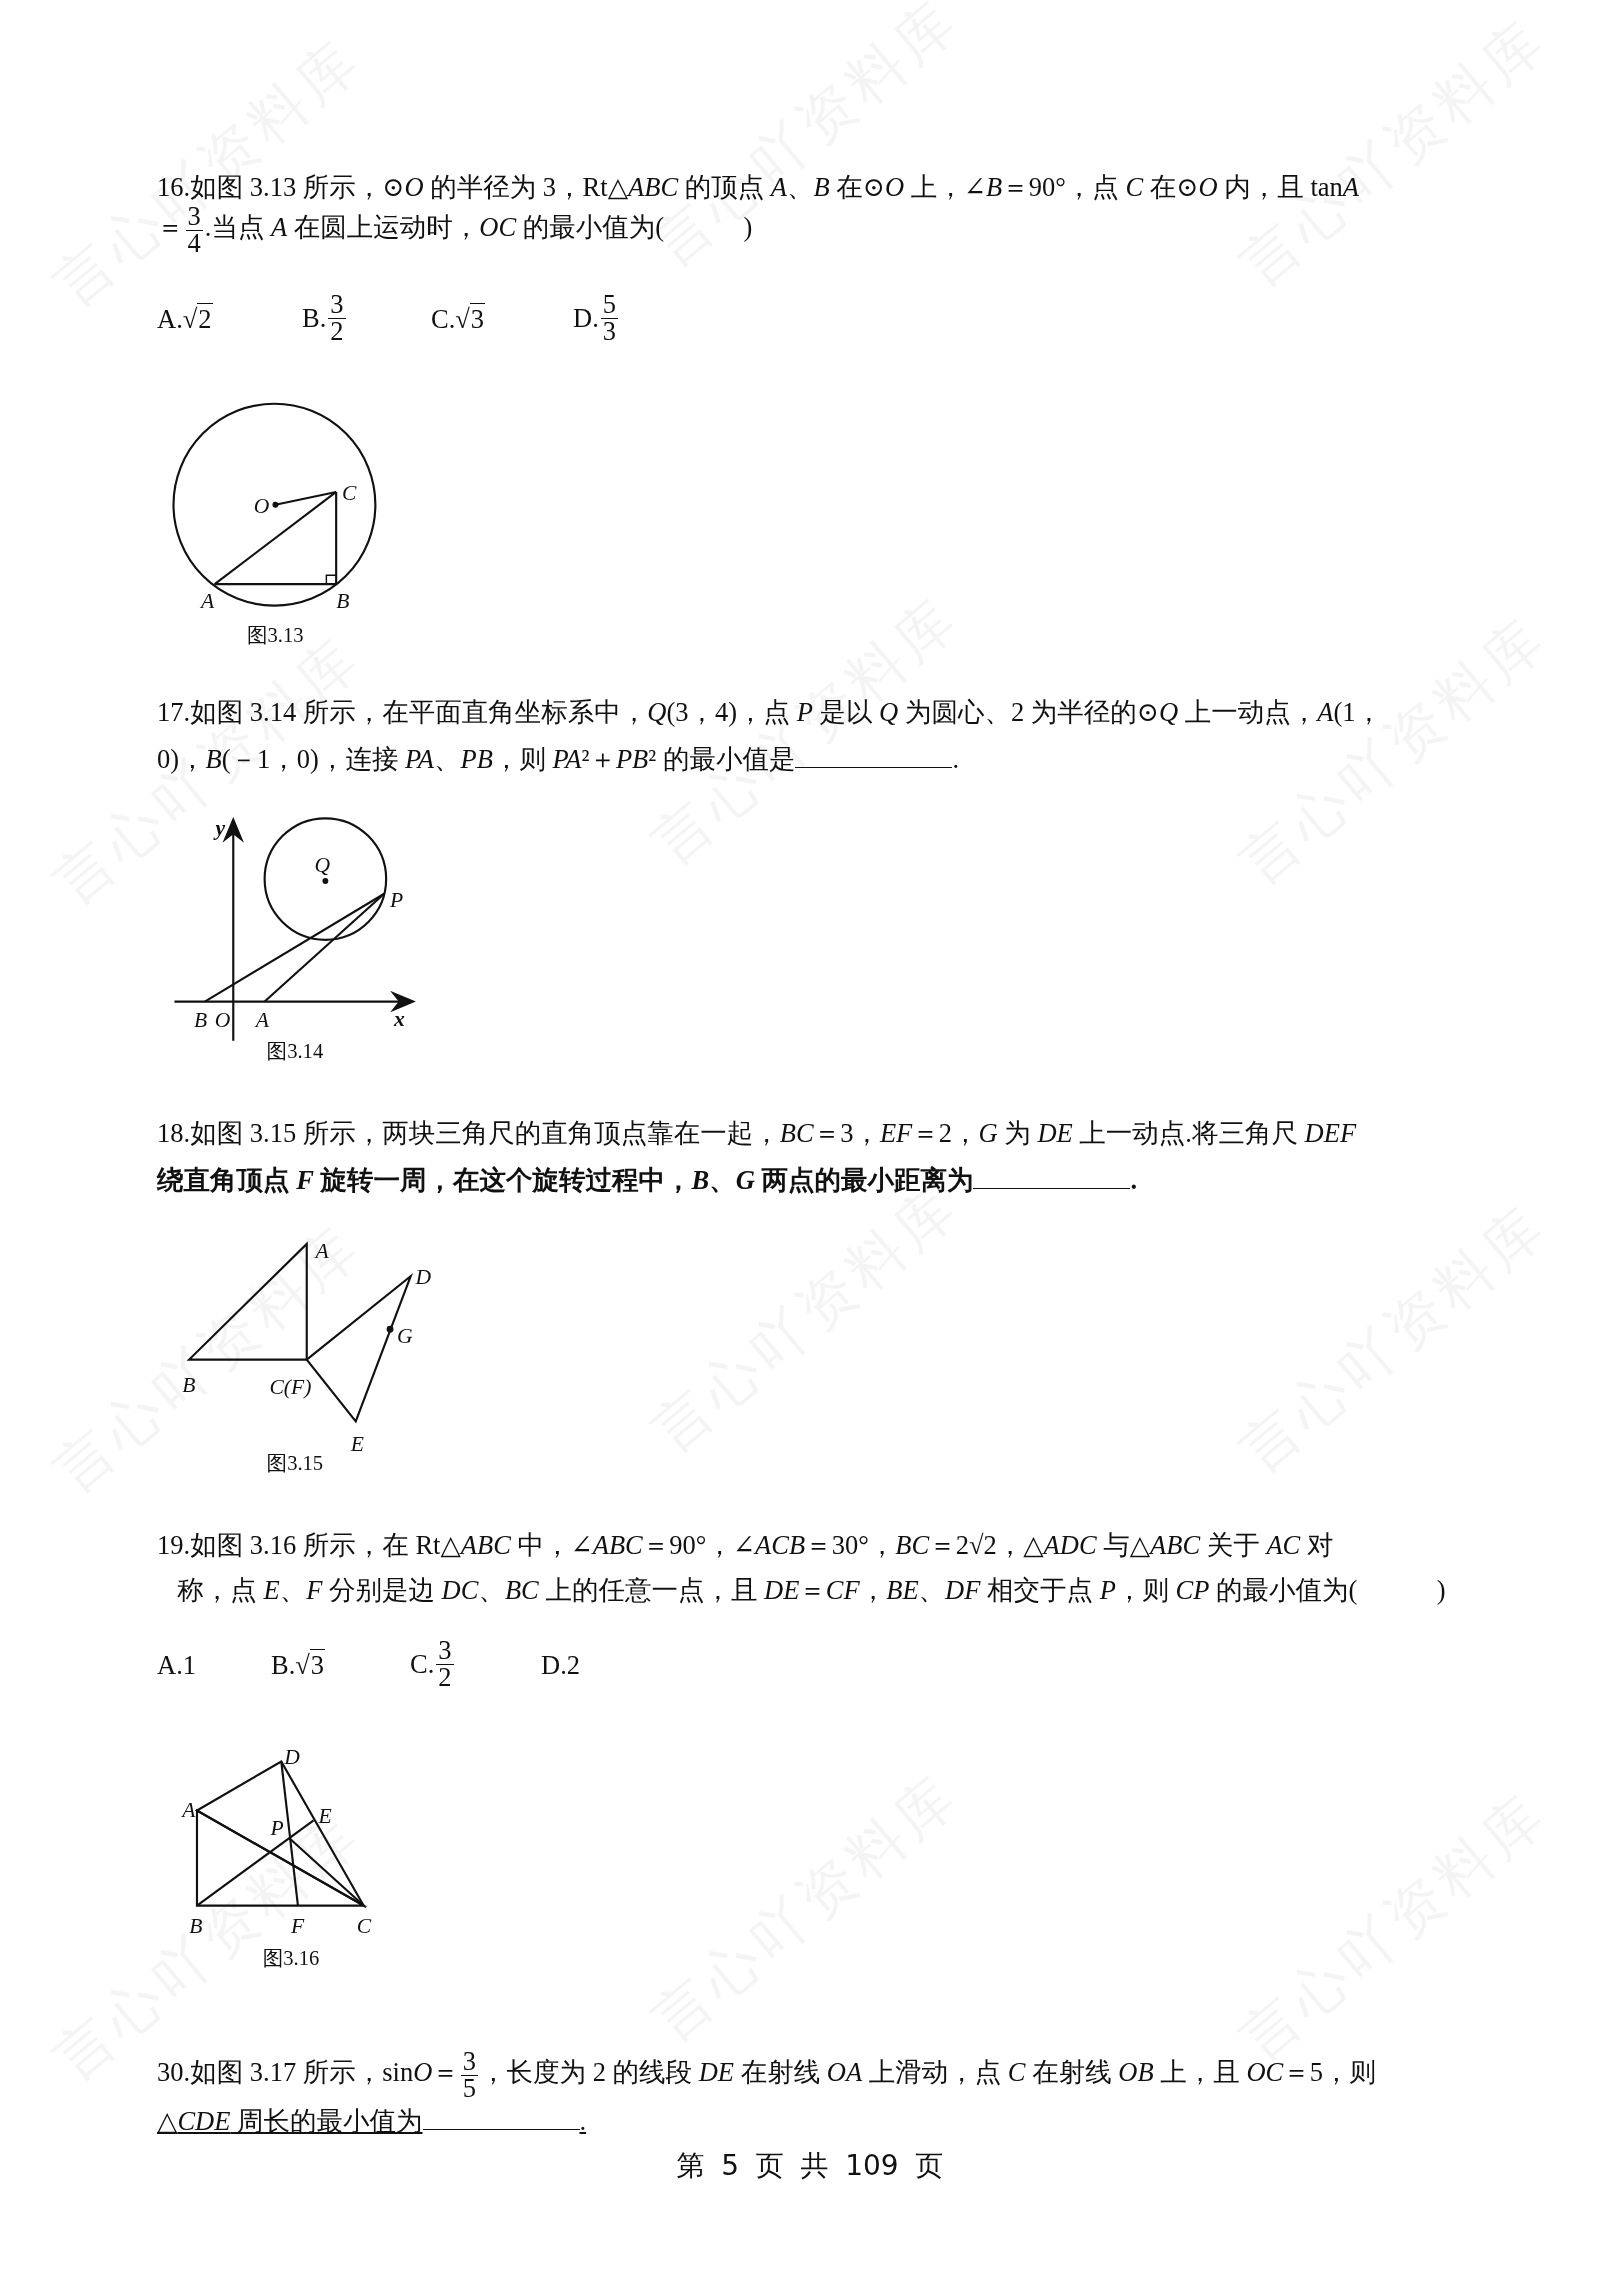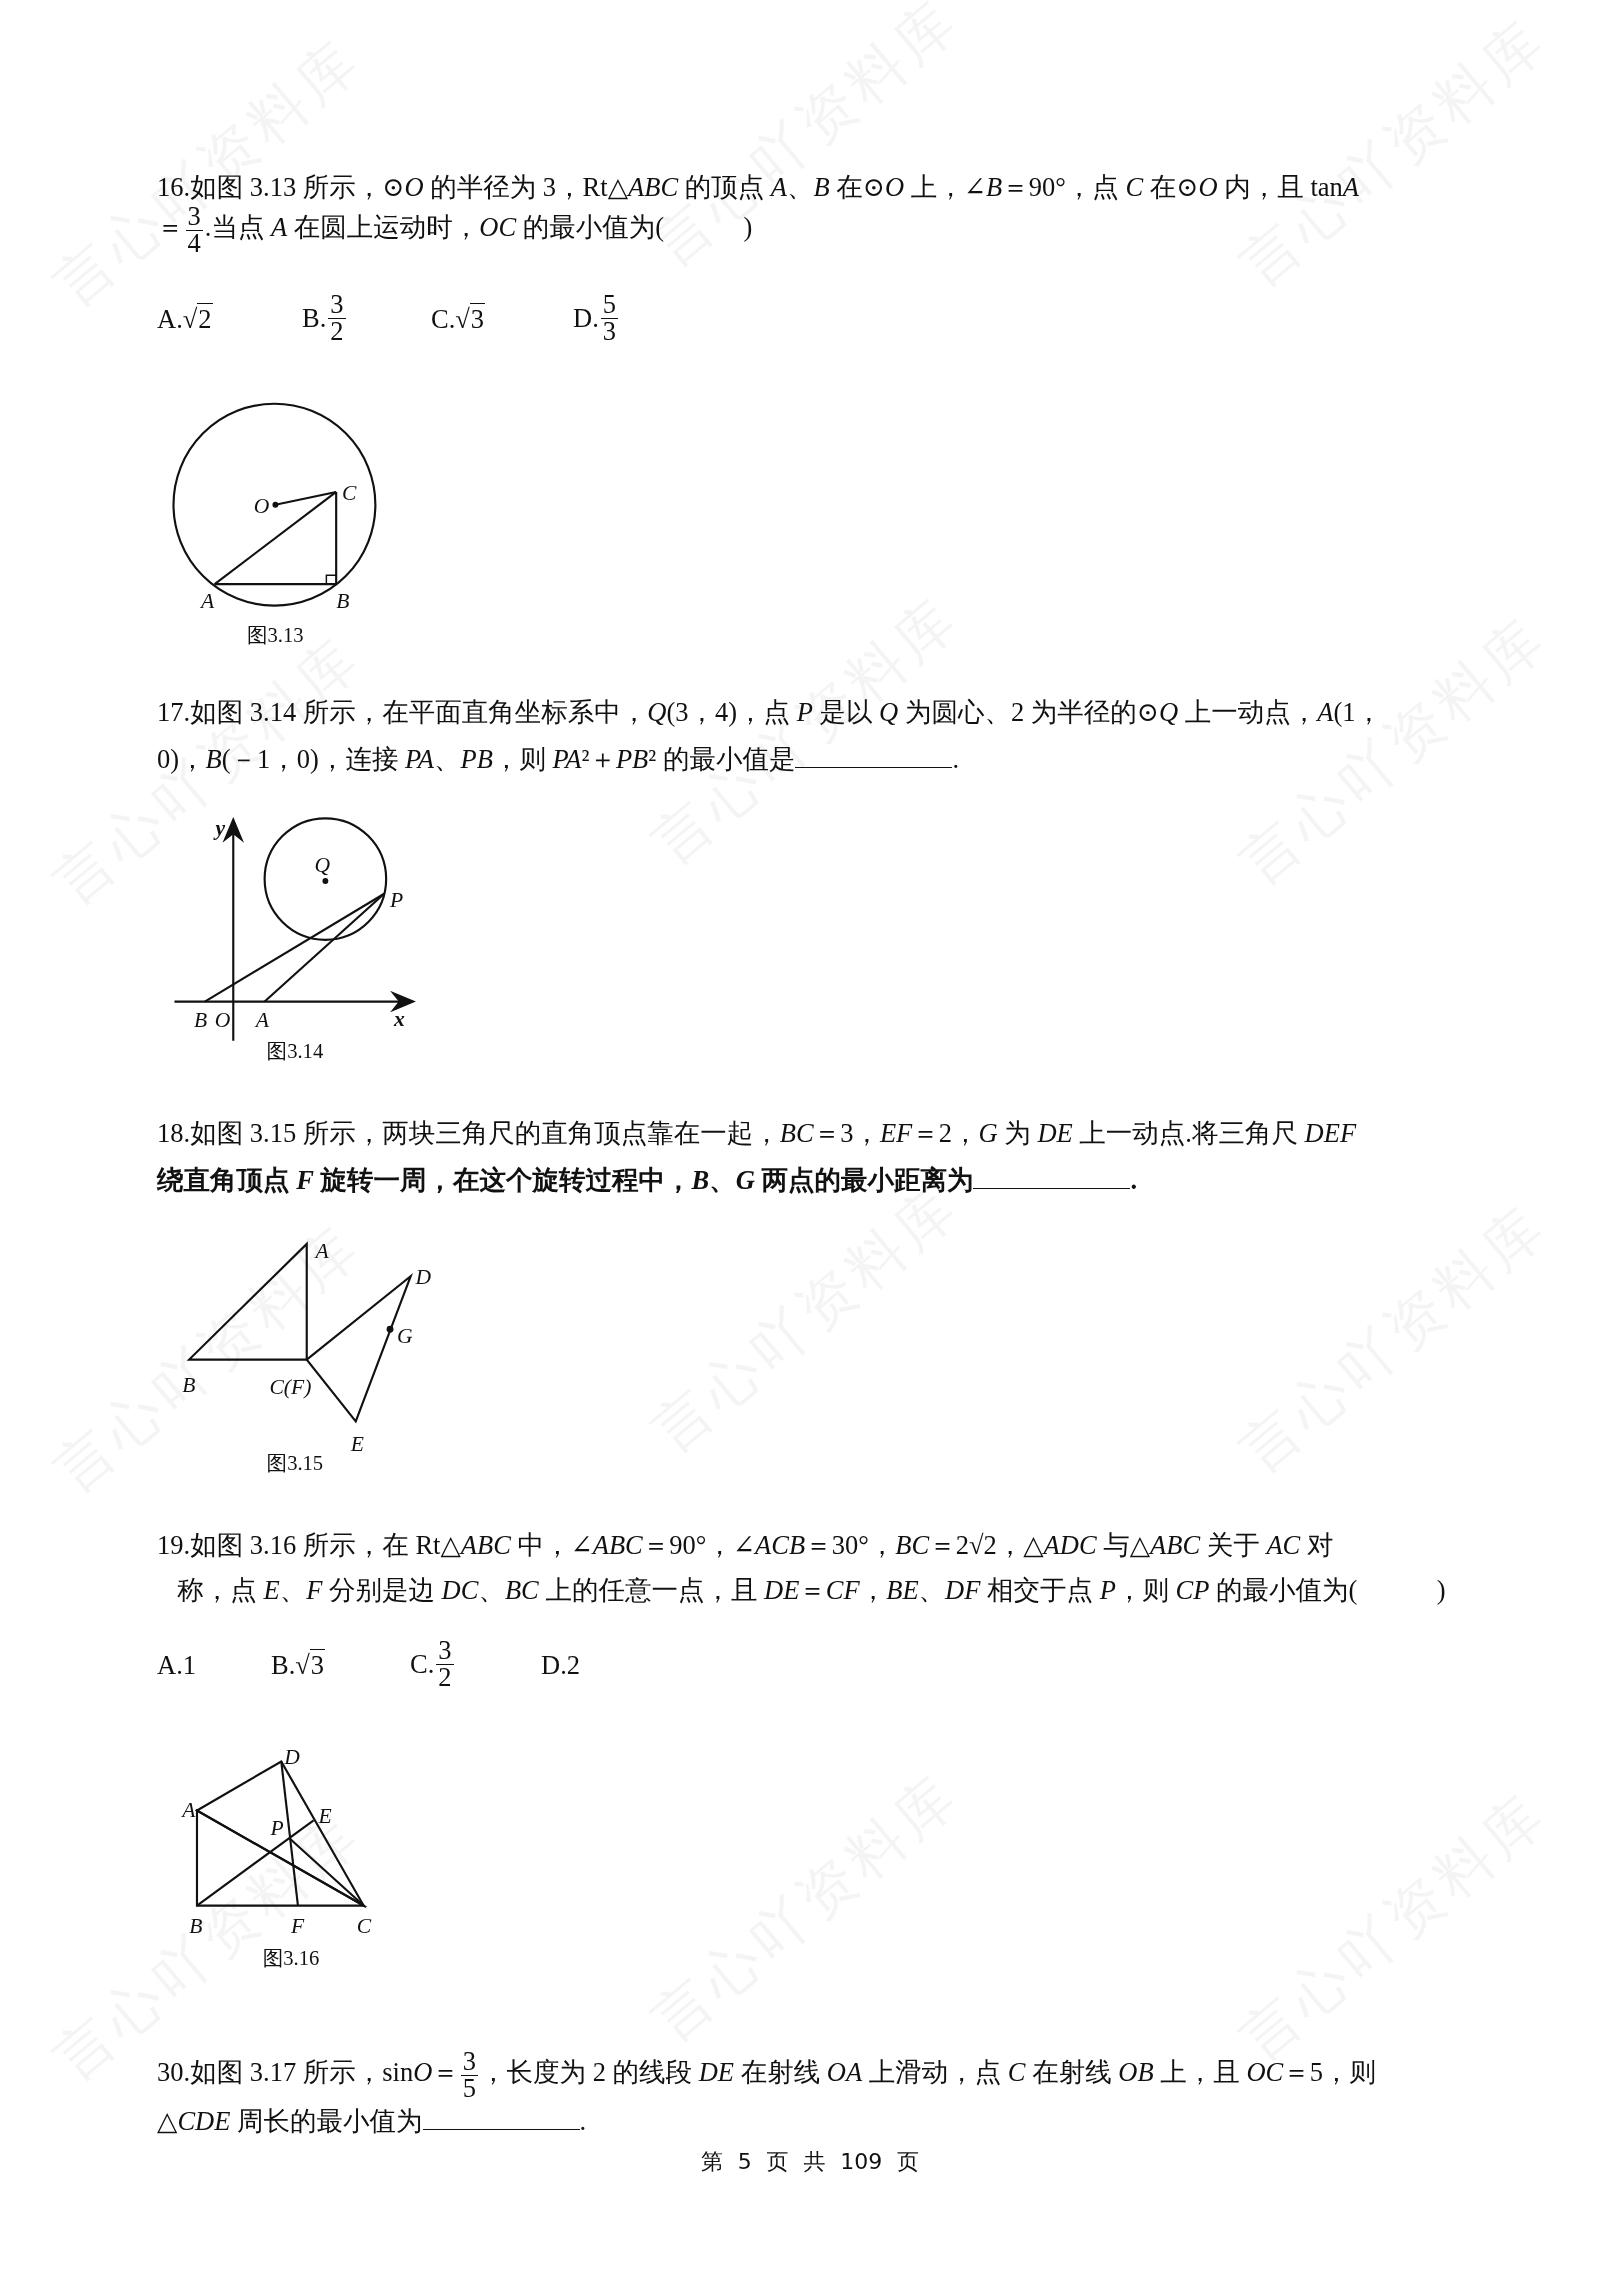--- a/index.html
+++ b/index.html
@@ -14,21 +14,21 @@
   .blank{display:inline-block;width:157px;border-bottom:1.5px solid #111;height:25.5px;vertical-align:baseline;}
   .opts{position:absolute;left:157px;font-size:26.5px;}
   .opt{position:absolute;white-space:nowrap;display:flex;align-items:center;}
   .sqrt{display:inline-block;}
   .sqrt .rad{border-top:1.5px solid #111;padding:0 1px;}
   svg.fig{position:absolute;overflow:visible;}
   svg.fig text{font-family:"Liberation Serif",serif;font-size:22px;font-style:italic;fill:#111;}
   svg.fig text.cap{font-style:normal;font-size:21px;}
   .wm{position:absolute;font-family:"DejaVu Sans",sans-serif;font-size:57px;color:rgba(0,0,0,0.045);
       transform:rotate(-40deg);transform-origin:left top;white-space:nowrap;letter-spacing:5.9px;pointer-events:none;}
-  .footer{position:absolute;top:2147px;left:0;width:1620px;text-align:center;font-family:"DejaVu Sans",sans-serif;font-size:22px;word-spacing:7.8px;}
+  .footer{position:absolute;top:2147px;left:0;width:1620px;text-align:center;font-family:"DejaVu Sans",sans-serif;font-size:28px;word-spacing:7.8px;}
 </style>
 </head>
 <body>
 
 <div>
   <div class="wm" style="left:39px;top:265px;">言心吖资料库</div>
   <div class="wm" style="left:637px;top:225px;">言心吖资料库</div>
   <div class="wm" style="left:1225px;top:245px;">言心吖资料库</div>
   <div class="wm" style="left:39px;top:863px;">言心吖资料库</div>
   <div class="wm" style="left:637px;top:823px;">言心吖资料库</div>
@@ -181,19 +181,19 @@
     <text x="297" y="1972">F</text>
     <text x="364" y="1972">C</text>
     <text class="cap" x="268" y="2005">图3.16</text>
   </svg>
 </section>
 
 <section>
   <div class="line just" style="top:2049px;">
     <span><span>30.如图 3.17 所示，sin</span><span class="i">O</span><span>＝</span><span class="frac"><span class="num">3</span><span>5</span></span><span>，长度为 2 的线段 </span><span class="i">DE</span><span> 在射线 </span><span class="i">OA</span><span> 上滑动，点 </span><span class="i">C</span><span> 在射线 </span><span class="i">OB</span><span> 上，且 </span><span class="i">OC</span><span>＝5，则</span></span>
   </div>
-  <div class="line" style="top:2103px;">
+  <div class="line" style="top:2103px;text-decoration:underline;">
     <span>△</span><span class="i">CDE</span><span> 周长的最小值为</span><span class="blank"></span><span>.</span>
   </div>
 </section>
 
 <div class="footer">第 5 页 共 109 页</div>
 
 
 </body></html>

